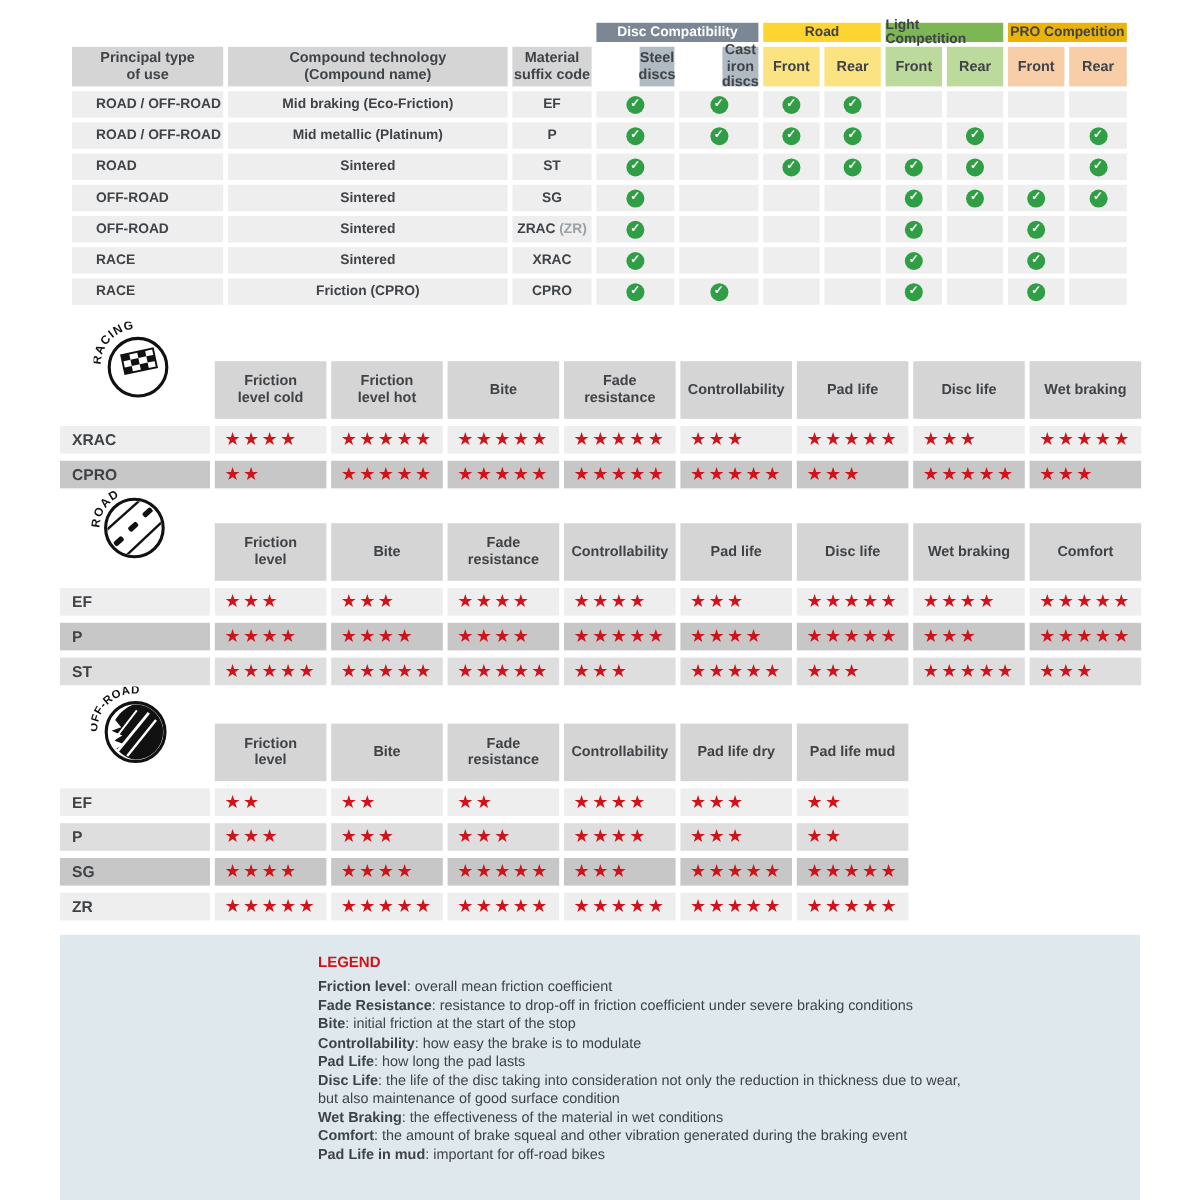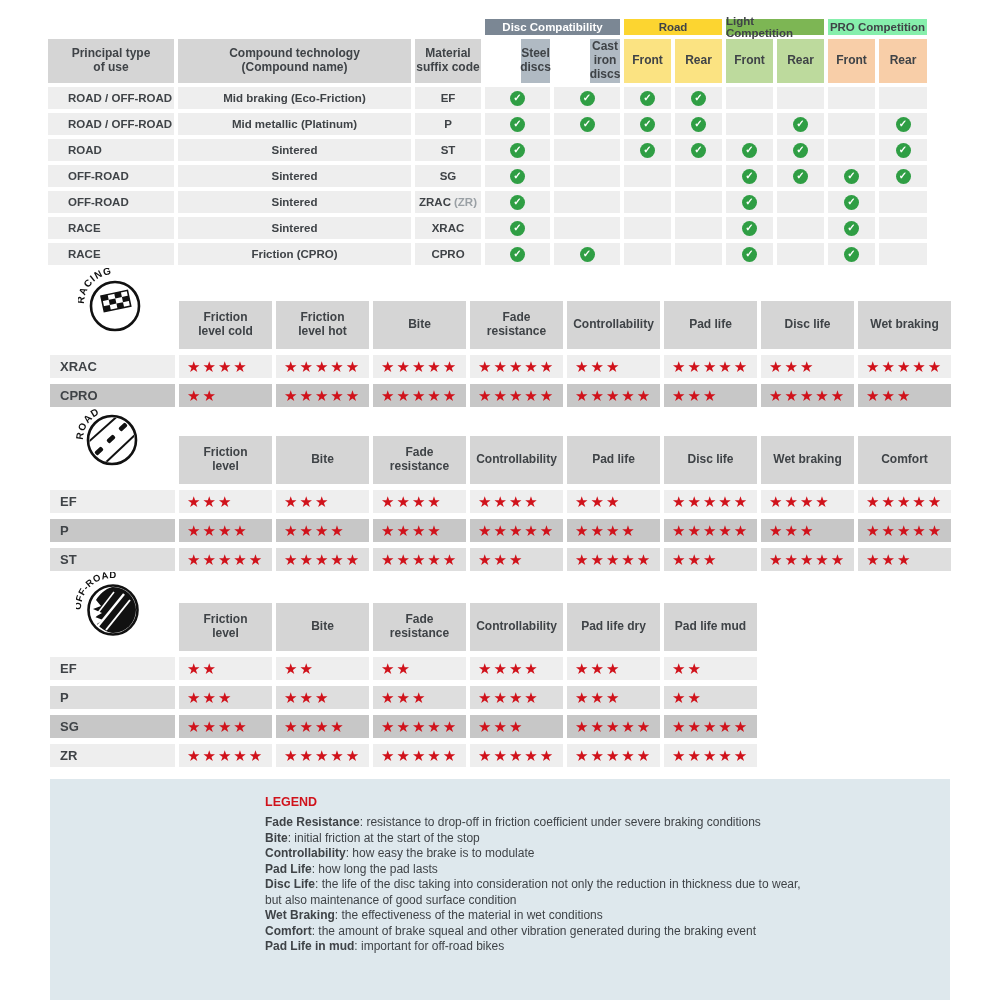--- a/index.html
+++ b/index.html
@@ -1,28 +1,28 @@
 <!DOCTYPE html>
 <html><head>
 <meta charset="utf-8">
 <style>
   html,body{margin:0;padding:0;background:#fff;}
   body{width:1000px;height:1000px;position:relative;font-family:"Liberation Sans",sans-serif;color:#3f4347;}
 
   
-  .compat{position:absolute;left:48px;top:19px;}
+  .compat{position:absolute;left:60px;top:19px;}
   .c-grid{display:grid;grid-template-columns:126px 233px 66px 65px 66px 47px 47px 47px 47px 47px 48px;gap:4px;}
   .g-cell{height:16px;display:flex;align-items:center;justify-content:center;
           font-size:11.5px;font-weight:bold;}
   .g-spacer{grid-column:1 / span 3;background:transparent;}
   .g-slate{grid-column:4 / span 2;background:#7b8794;color:#ffffff;}
   .g-road{grid-column:6 / span 2;background:#fcd530;}
   .g-lc{grid-column:8 / span 2;background:#7db654;}
-  .g-pro{grid-column:10 / span 2;background:#86efac;}
-  .c-head{height:44px;display:flex;align-items:center;justify-content:center;text-align:center;
+  .g-pro{grid-column:10 / span 2;background:#eab308;}
+  .c-head{height:33px;display:flex;align-items:center;justify-content:center;text-align:center;
           font-weight:bold;font-size:12px;line-height:1.15;white-space:pre-line;background:#d5d5d5;}
   .c-head.slate-l{background:#b0bac3;margin-left:36px;}
   .c-head.yellow-l{background:#fbe382;}
   .c-head.green-l{background:#bdda9d;}
   .c-head.orange-l{background:#f8cea8;}
   .c-cell{height:22px;background:#eeeeee;display:flex;align-items:center;justify-content:center;
           font-size:11.5px;font-weight:bold;box-sizing:border-box;}
   .c-cell.use{justify-content:flex-start;padding-left:20px;}
   .suffix-note{color:#9aa0a5;margin-left:3px;font-weight:bold;}
   .check{width:15px;height:15px;border-radius:50%;background:#2f9e44;color:#fff;font-size:10px;
@@ -529,20 +529,21 @@
       <span class="stars">★★★★★</span>
     </div>
     <div class="s-cell bg-light">
       <span class="stars">★★★★★</span>
     </div>
   </div>
 
 <div class="legend">
   <div class="legend-title">LEGEND</div>
   <div id="legend-lines">
+      <div class="legend-line"><b>Friction level</b>: overall mean friction coefficient</div>
       <div class="legend-line"><b>Fade Resistance</b>: resistance to drop-off in friction coefficient under severe braking conditions</div>
       <div class="legend-line"><b>Bite</b>: initial friction at the start of the stop</div>
       <div class="legend-line"><b>Controllability</b>: how easy the brake is to modulate</div>
       <div class="legend-line"><b>Pad Life</b>: how long the pad lasts</div>
       <div class="legend-line"><b>Disc Life</b>: the life of the disc taking into consideration not only the reduction in thickness due to wear,</div>
       <div class="legend-line">but also maintenance of good surface condition</div>
       <div class="legend-line"><b>Wet Braking</b>: the effectiveness of the material in wet conditions</div>
       <div class="legend-line"><b>Comfort</b>: the amount of brake squeal and other vibration generated during the braking event</div>
       <div class="legend-line"><b>Pad Life in mud</b>: important for off-road bikes</div>
     </div>

